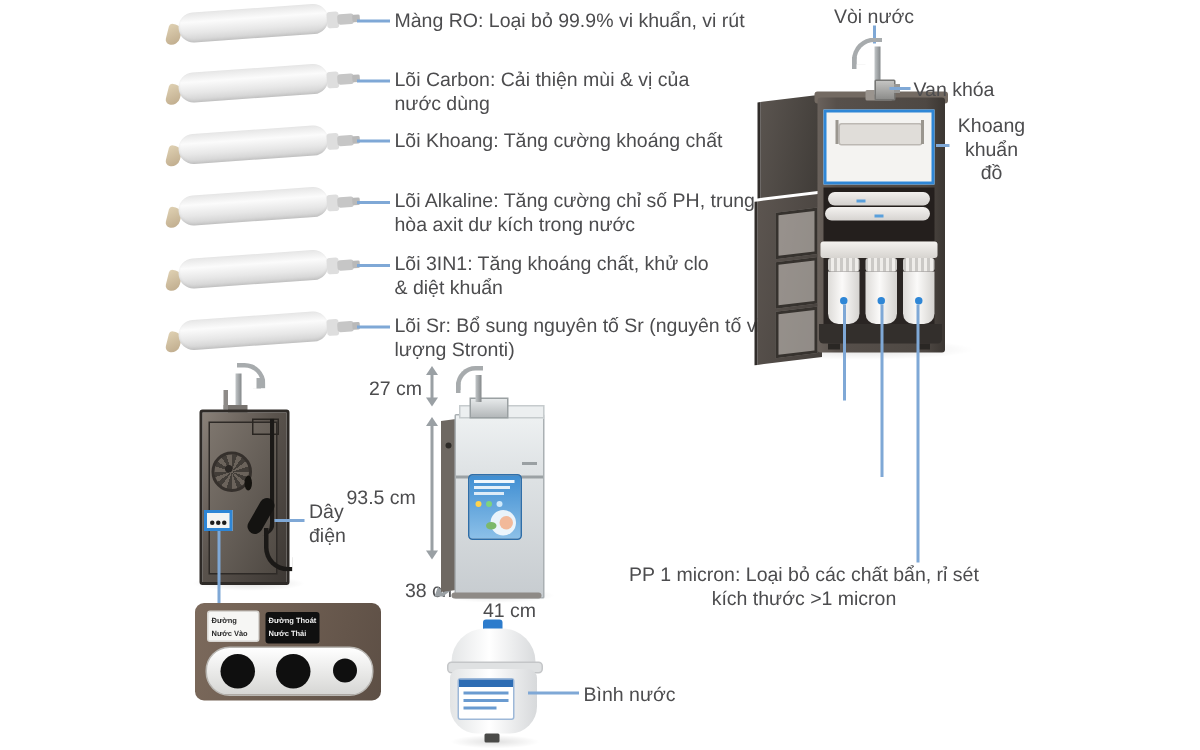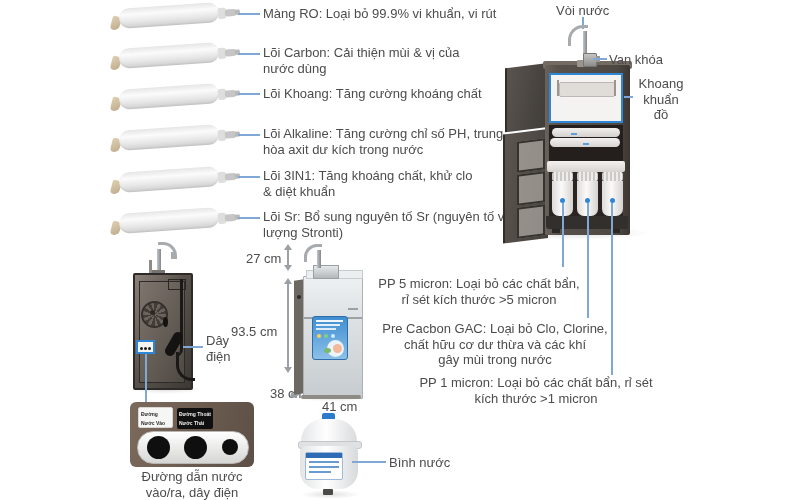--- a/index.html
+++ b/index.html
@@ -164,25 +164,20 @@
       <span class="cbody"></span>
       <span class="dot"></span>
     </div>
   <div class="abs" style="left:546px;top:216px;width:82px;height:13px;background:#332f2c;border-radius:0 0 3px 3px"></div>
   <div class="abs" style="left:552px;top:229px;width:8px;height:4px;background:#2a2724"></div>
   <div class="abs" style="left:612px;top:229px;width:8px;height:4px;background:#2a2724"></div>
 
   <div class="ln" style="left:562px;top:203px;width:2px;height:64px"></div>
   <div class="ln" style="left:587px;top:203px;width:2px;height:115px"></div>
   <div class="ln" style="left:611px;top:203px;width:2px;height:172px"></div>
-  <div class="t ctr" style="left:369px;top:276px;width:220px" data-bind="dispenser.stage_labels.0">PP 5 micron: Loại bỏ các chất bẩn,
-rỉ sét kích thước &gt;5 micron</div>
-  <div class="t ctr" style="left:377px;top:321px;width:236px" data-bind="dispenser.stage_labels.1">Pre Cacbon GAC: Loại bỏ Clo, Clorine,
-chất hữu cơ dư thừa và các khí
-gây mùi trong nước</div>
   <div class="t ctr" style="left:411px;top:375px;width:250px" data-bind="dispenser.stage_labels.2">PP 1 micron: Loại bỏ các chất bẩn, rỉ sét
 kích thước &gt;1 micron</div>
 
   <div class="shadow" style="left:128px;top:384px;width:76px;height:10px"></div>
   <div class="abs" style="left:157px;top:249px;width:4px;height:25px;background:linear-gradient(90deg,#c2c6c8,#84888a)"></div>
   <div class="abs" style="left:158px;top:242px;width:16px;height:14px;border:3px solid #a7abad;border-bottom:none;border-left:none;border-top-right-radius:14px"></div>
   <div class="abs" style="left:171px;top:252px;width:3px;height:7px;background:#a7abad"></div>
   <div class="abs" style="left:149px;top:260px;width:9px;height:10px;border-left:3px solid #8e8b88;border-bottom:3px solid #8e8b88"></div>
   <div class="abs" style="left:152px;top:270px;width:13px;height:5px;background:#77736f"></div>
 
@@ -212,22 +207,20 @@
     <div class="badge" style="left:8px;top:5px;width:35px;height:21px;background:#f6f6f4;color:#2b2b2b;border:1px solid #d8d6d2" data-bind="back_view.inlet_badge">Đường
 Nước Vào</div>
     <div class="badge" style="left:47px;top:6px;width:36px;height:21px;background:#101010;color:#efefef" data-bind="back_view.drain_badge">Đường Thoát
 Nước Thải</div>
     <div class="abs" style="left:7px;top:29px;width:110px;height:31px;border-radius:16px;border:1px solid #b9b7b3;background:linear-gradient(#ffffff,#d6d6d4)">
       <span class="hole" style="left:9px;top:4px;width:23px;height:23px"></span>
       <span class="hole" style="left:46px;top:4px;width:23px;height:23px"></span>
       <span class="hole" style="left:84px;top:7px;width:16px;height:16px"></span>
     </div>
   </div>
-  <div class="t ctr" style="left:127px;top:469px;width:130px" data-bind="back_view.caption">Đường dẫn nước
-vào/ra, dây điện</div>
 
   <div class="t" style="left:246px;top:251px" data-bind="dimensions.tap_height">27 cm</div>
   <div class="tri tri-up" style="left:284px;top:244px"></div>
   <div class="dimline" style="left:287px;top:249px;width:2px;height:17px"></div>
   <div class="tri tri-down" style="left:284px;top:265px"></div>
 
   <div class="t" style="left:231px;top:324px" data-bind="dimensions.body_height">93.5 cm</div>
   <div class="tri tri-up" style="left:284px;top:278px"></div>
   <div class="dimline" style="left:287px;top:283px;width:2px;height:85px"></div>
   <div class="tri tri-down" style="left:284px;top:367px"></div>

